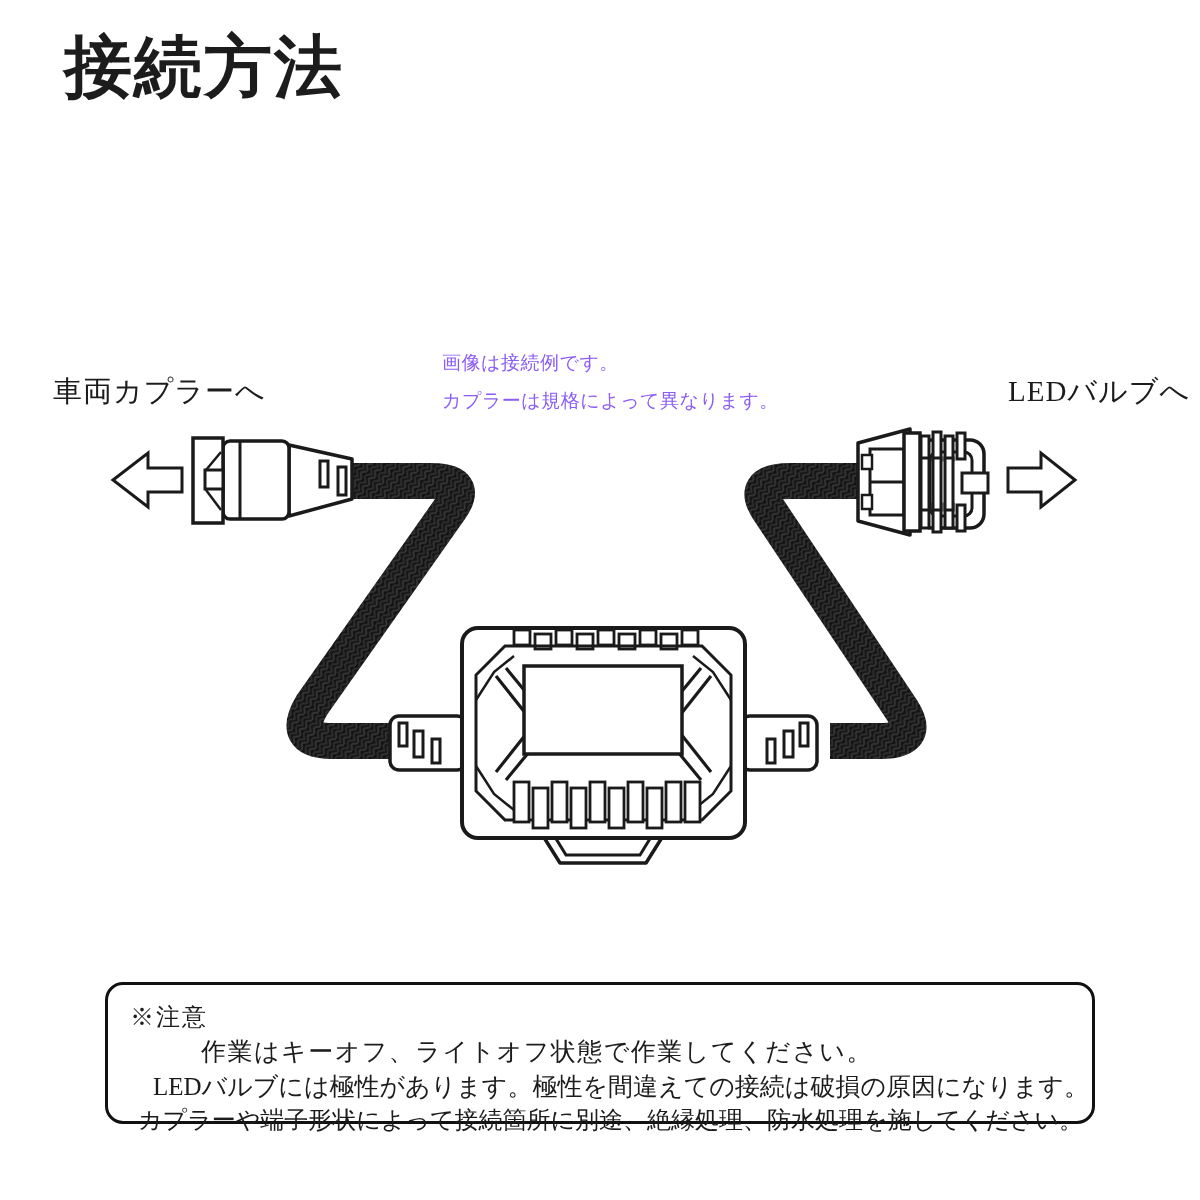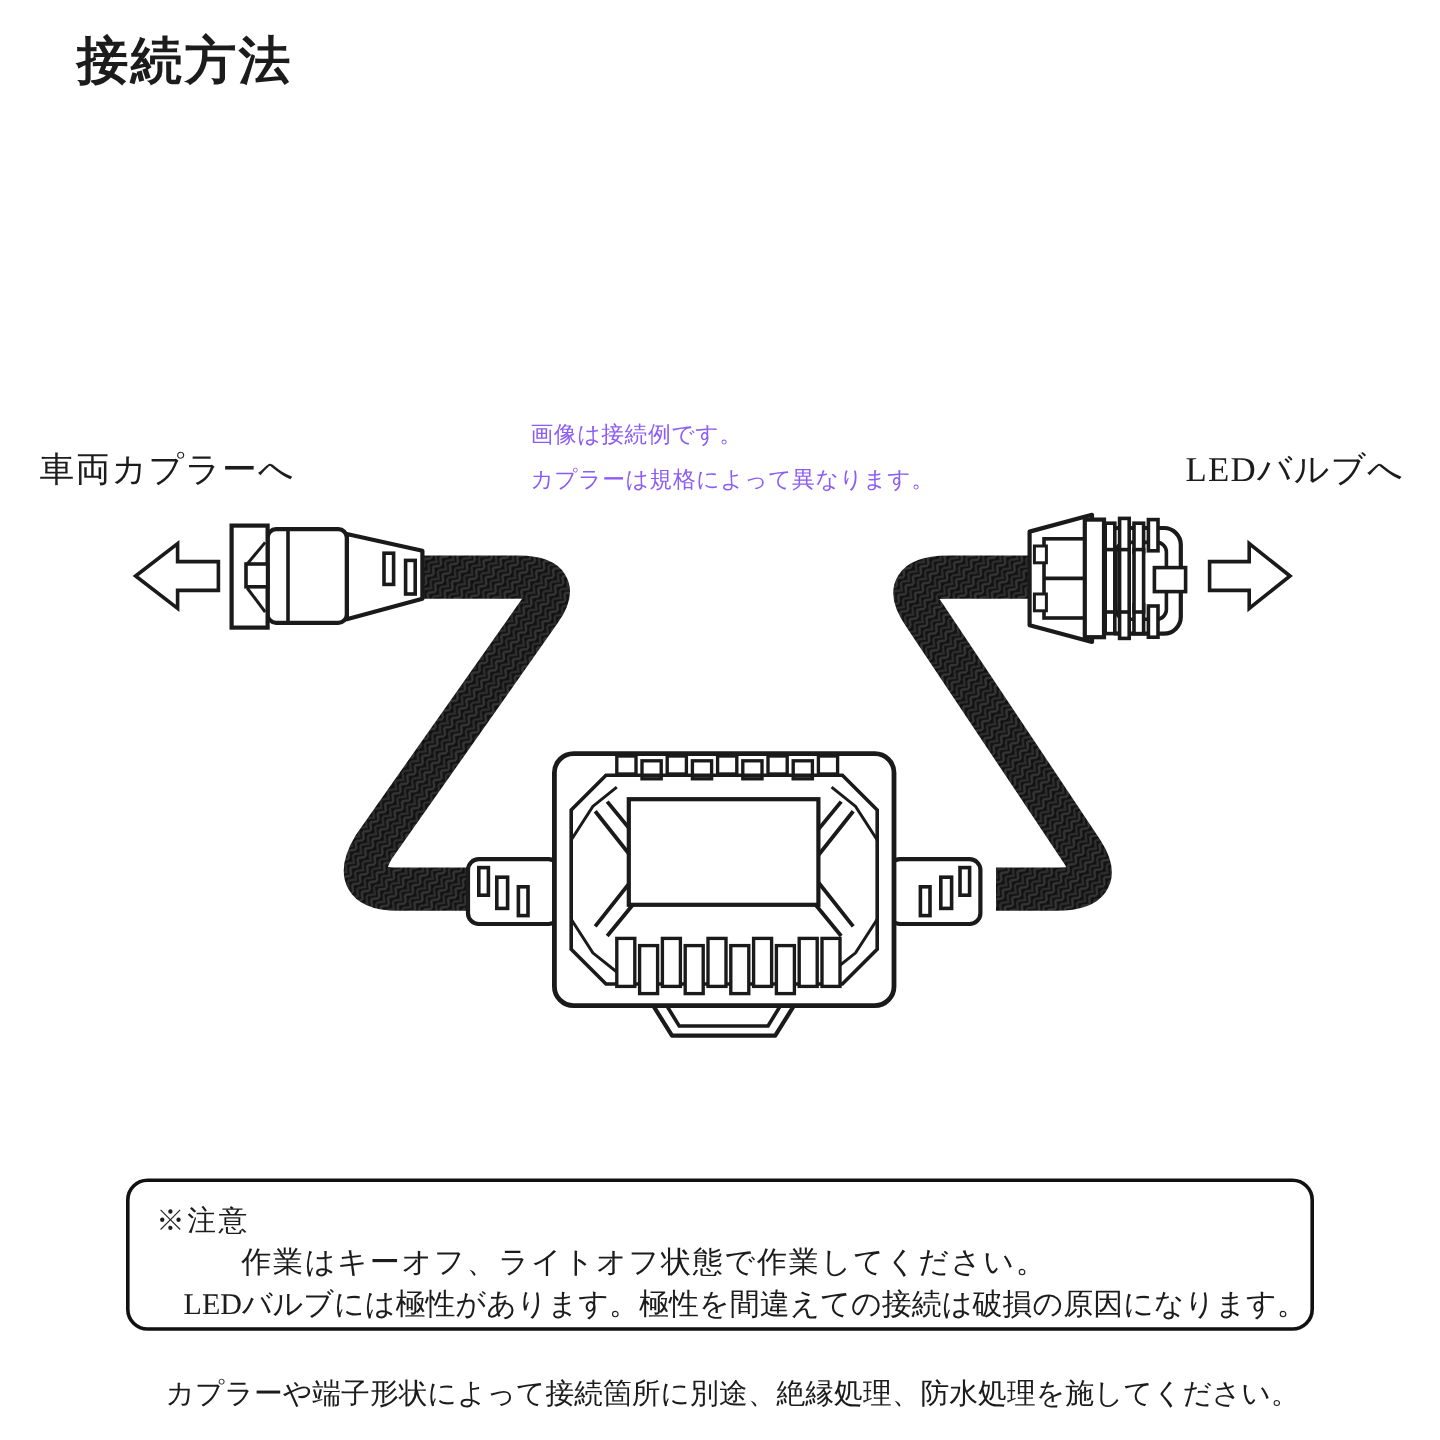--- a/index.html
+++ b/index.html
@@ -6,48 +6,48 @@
   .page{
     position:relative;
     width:1200px;height:1200px;
     background:#ffffff;
     overflow:hidden;
     font-family:"Liberation Serif","DejaVu Serif",serif;
     color:#1c1c1c;
   }
   .title{
     position:absolute;left:64px;top:22px;
-    font-size:43px;font-weight:700;letter-spacing:2px;
+    font-size:68px;font-weight:700;letter-spacing:2px;
   }
   .intro{
     position:absolute;left:76px;top:118px;width:1080px;
     font-size:40px;line-height:70px;letter-spacing:-1px;font-weight:500;
     white-space:nowrap;
   }
   .red-caption{
     position:absolute;left:442px;top:344px;
     font-size:19px;line-height:38px;letter-spacing:0.5px;
     color:#8b5cf6;white-space:nowrap;
   }
   .side-label{
-    position:absolute;top:372px;font-size:29px;letter-spacing:1px;white-space:nowrap;
+    position:absolute;top:372px;font-size:29px;letter-spacing:1px;white-space:nowrap;margin-left:20px;
   }
   .side-label.left{left:33px;}
   .side-label.right{left:988px;}
   .diagram-svg{position:absolute;left:0;top:0;width:1200px;height:1200px;}
   .note-box{
-    position:absolute;left:105px;top:982px;width:990px;height:127px;
+    position:absolute;left:105px;top:982px;width:990px;height:142px;
     border:3px solid #111;border-radius:18px;box-sizing:border-box;
     background:#fff;
   }
   .note-line{position:absolute;white-space:nowrap;color:#1c1c1c;}
   .note-heading{left:22px;top:16px;font-size:24px;letter-spacing:2px;}
   .note-l1{left:45px;top:50px;font-size:25px;letter-spacing:1.5px;margin-left:48px;}
   .note-l2{left:45px;top:85px;font-size:25px;letter-spacing:0px;}
-  .note-l3{left:30px;top:119px;font-size:24px;letter-spacing:0px;margin-top:41px;}
+  .note-l3{left:30px;top:119px;font-size:24px;letter-spacing:0px;}
 </style>
 </head>
 <body>
 
 <div class="page">
 
   <div class="title">接続方法</div>
 
 
   <div class="red-caption">

